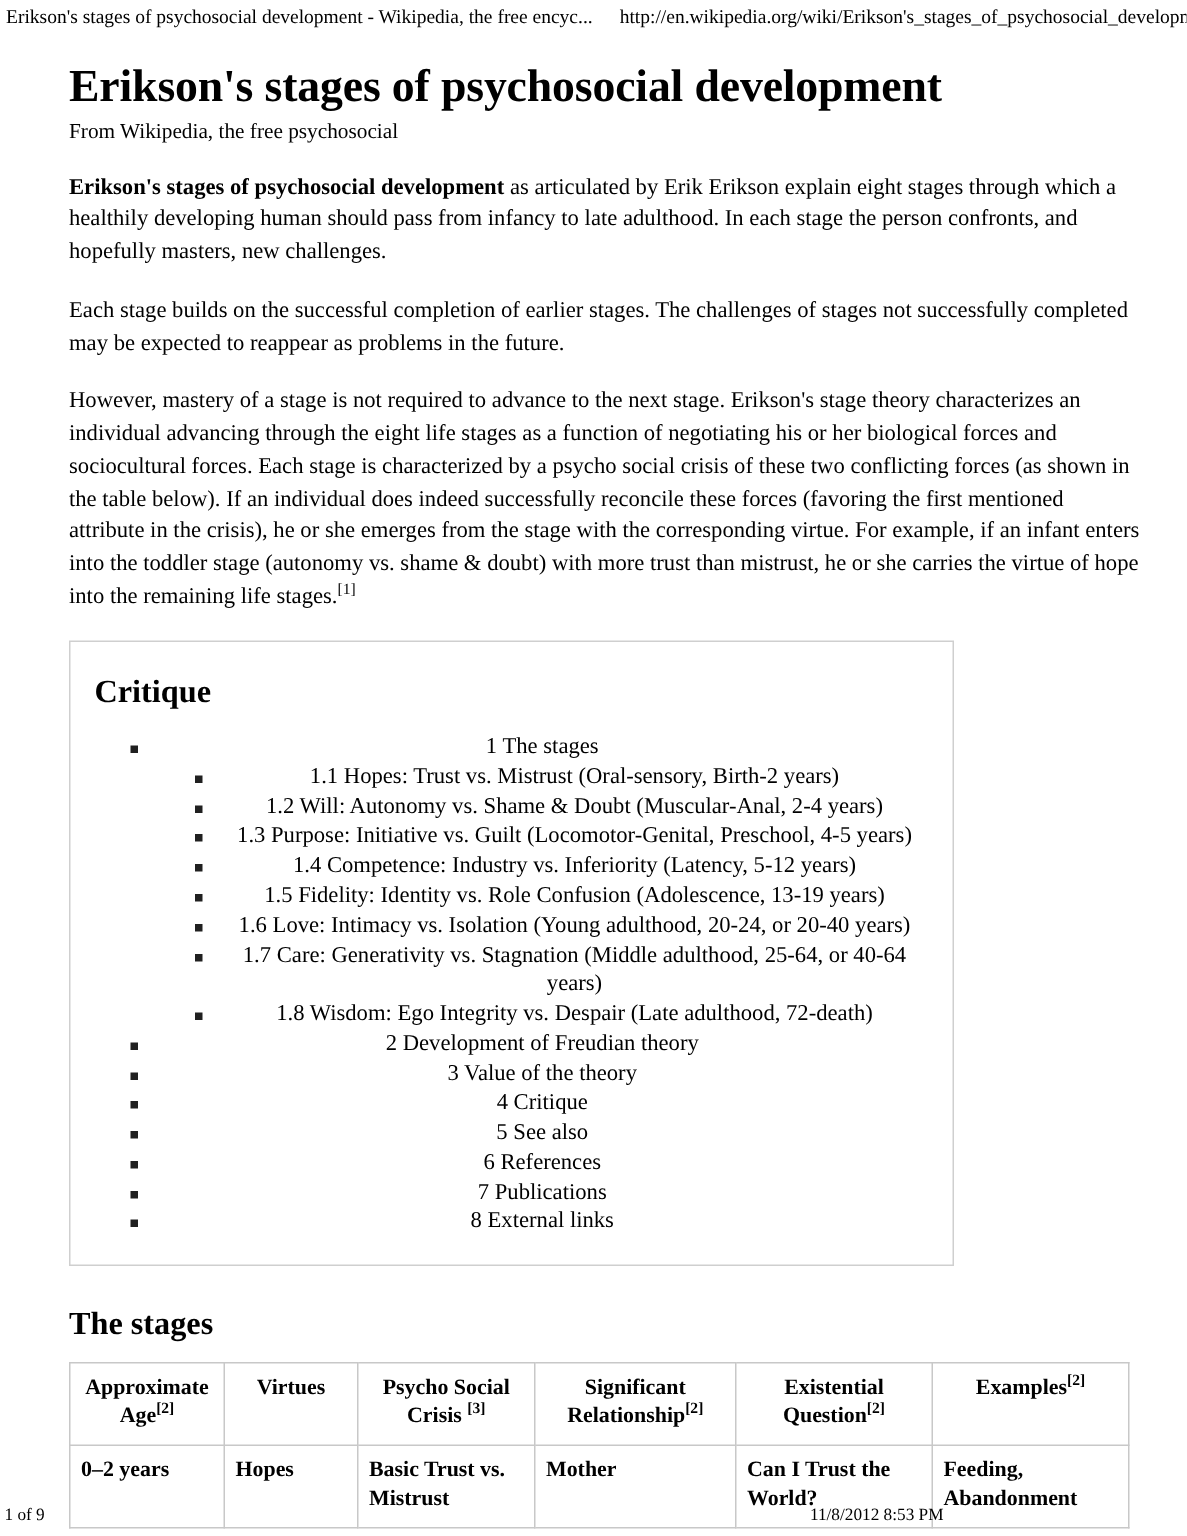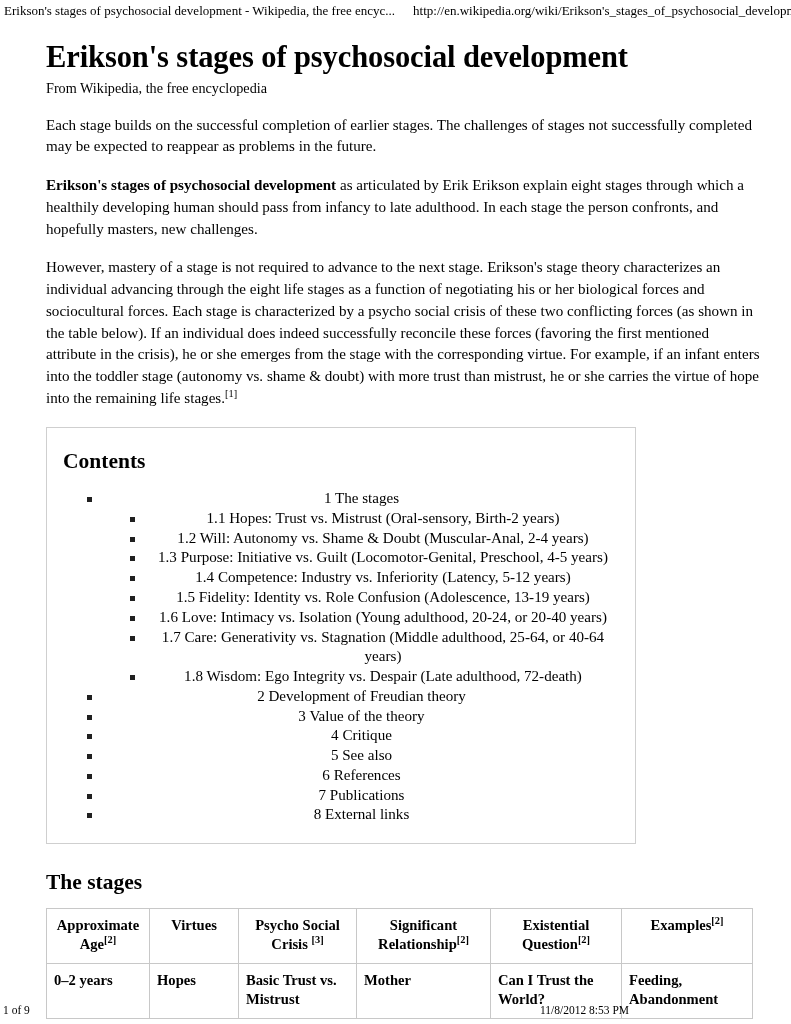--- a/index.html
+++ b/index.html
@@ -168,34 +168,34 @@
 
 <div class="print-header">
   <span class="ph-title">Erikson's stages of psychosocial development - Wikipedia, the free encyc...</span>
   <span class="ph-url">http://en.wikipedia.org/wiki/Erikson's_stages_of_psychosocial_development</span>
 </div>
 
 <div class="page">
 
   <h1 class="article-title">Erikson's stages of psychosocial development</h1>
 
-  <div class="tagline">From Wikipedia, the free encyclopedia</div>
-
-  <p class="body-para">Each stage builds on the successful completion of earlier stages. The challenges of stages not successfully completed may be expected to reappear as problems in the future.</p>
+  <div class="tagline">From Wikipedia, the free psychosocial</div>
 
   <p class="body-para">
     <b>Erikson's stages of psychosocial development</b><span> as articulated by Erik Erikson explain eight stages through which a healthily developing human should pass from infancy to late adulthood. In each stage the person confronts, and hopefully masters, new challenges.</span>
   </p>
 
+  <p class="body-para">Each stage builds on the successful completion of earlier stages. The challenges of stages not successfully completed may be expected to reappear as problems in the future.</p>
+
   <p class="body-para">
     <span>However, mastery of a stage is not required to advance to the next stage. Erikson's stage theory characterizes an individual advancing through the eight life stages as a function of negotiating his or her biological forces and sociocultural forces. Each stage is characterized by a psycho social crisis of these two conflicting forces (as shown in the table below). If an individual does indeed successfully reconcile these forces (favoring the first mentioned attribute in the crisis), he or she emerges from the stage with the corresponding virtue. For example, if an infant enters into the toddler stage (autonomy vs. shame &amp; doubt) with more trust than mistrust, he or she carries the virtue of hope into the remaining life stages.</span><sup class="ref">[1]</sup>
   </p>
 
   <div class="toc">
-    <div class="toc-title">Contents</div>
+    <div class="toc-title">Critique</div>
     <ul class="toc-list" id="toc-list">
         <li><span>1 The stages</span><ul class="toc-sublist">
             <li><span>1.1 Hopes: Trust vs. Mistrust (Oral-sensory, Birth-2 years)</span></li>
             <li><span>1.2 Will: Autonomy vs. Shame &amp; Doubt (Muscular-Anal, 2-4 years)</span></li>
             <li><span>1.3 Purpose: Initiative vs. Guilt (Locomotor-Genital, Preschool, 4-5 years)</span></li>
             <li><span>1.4 Competence: Industry vs. Inferiority (Latency, 5-12 years)</span></li>
             <li><span>1.5 Fidelity: Identity vs. Role Confusion (Adolescence, 13-19 years)</span></li>
             <li><span>1.6 Love: Intimacy vs. Isolation (Young adulthood, 20-24, or 20-40 years)</span></li>
             <li><span>1.7 Care: Generativity vs. Stagnation (Middle adulthood, 25-64, or 40-64 years)</span></li>
             <li><span>1.8 Wisdom: Ego Integrity vs. Despair (Late adulthood, 72-death)</span></li>

